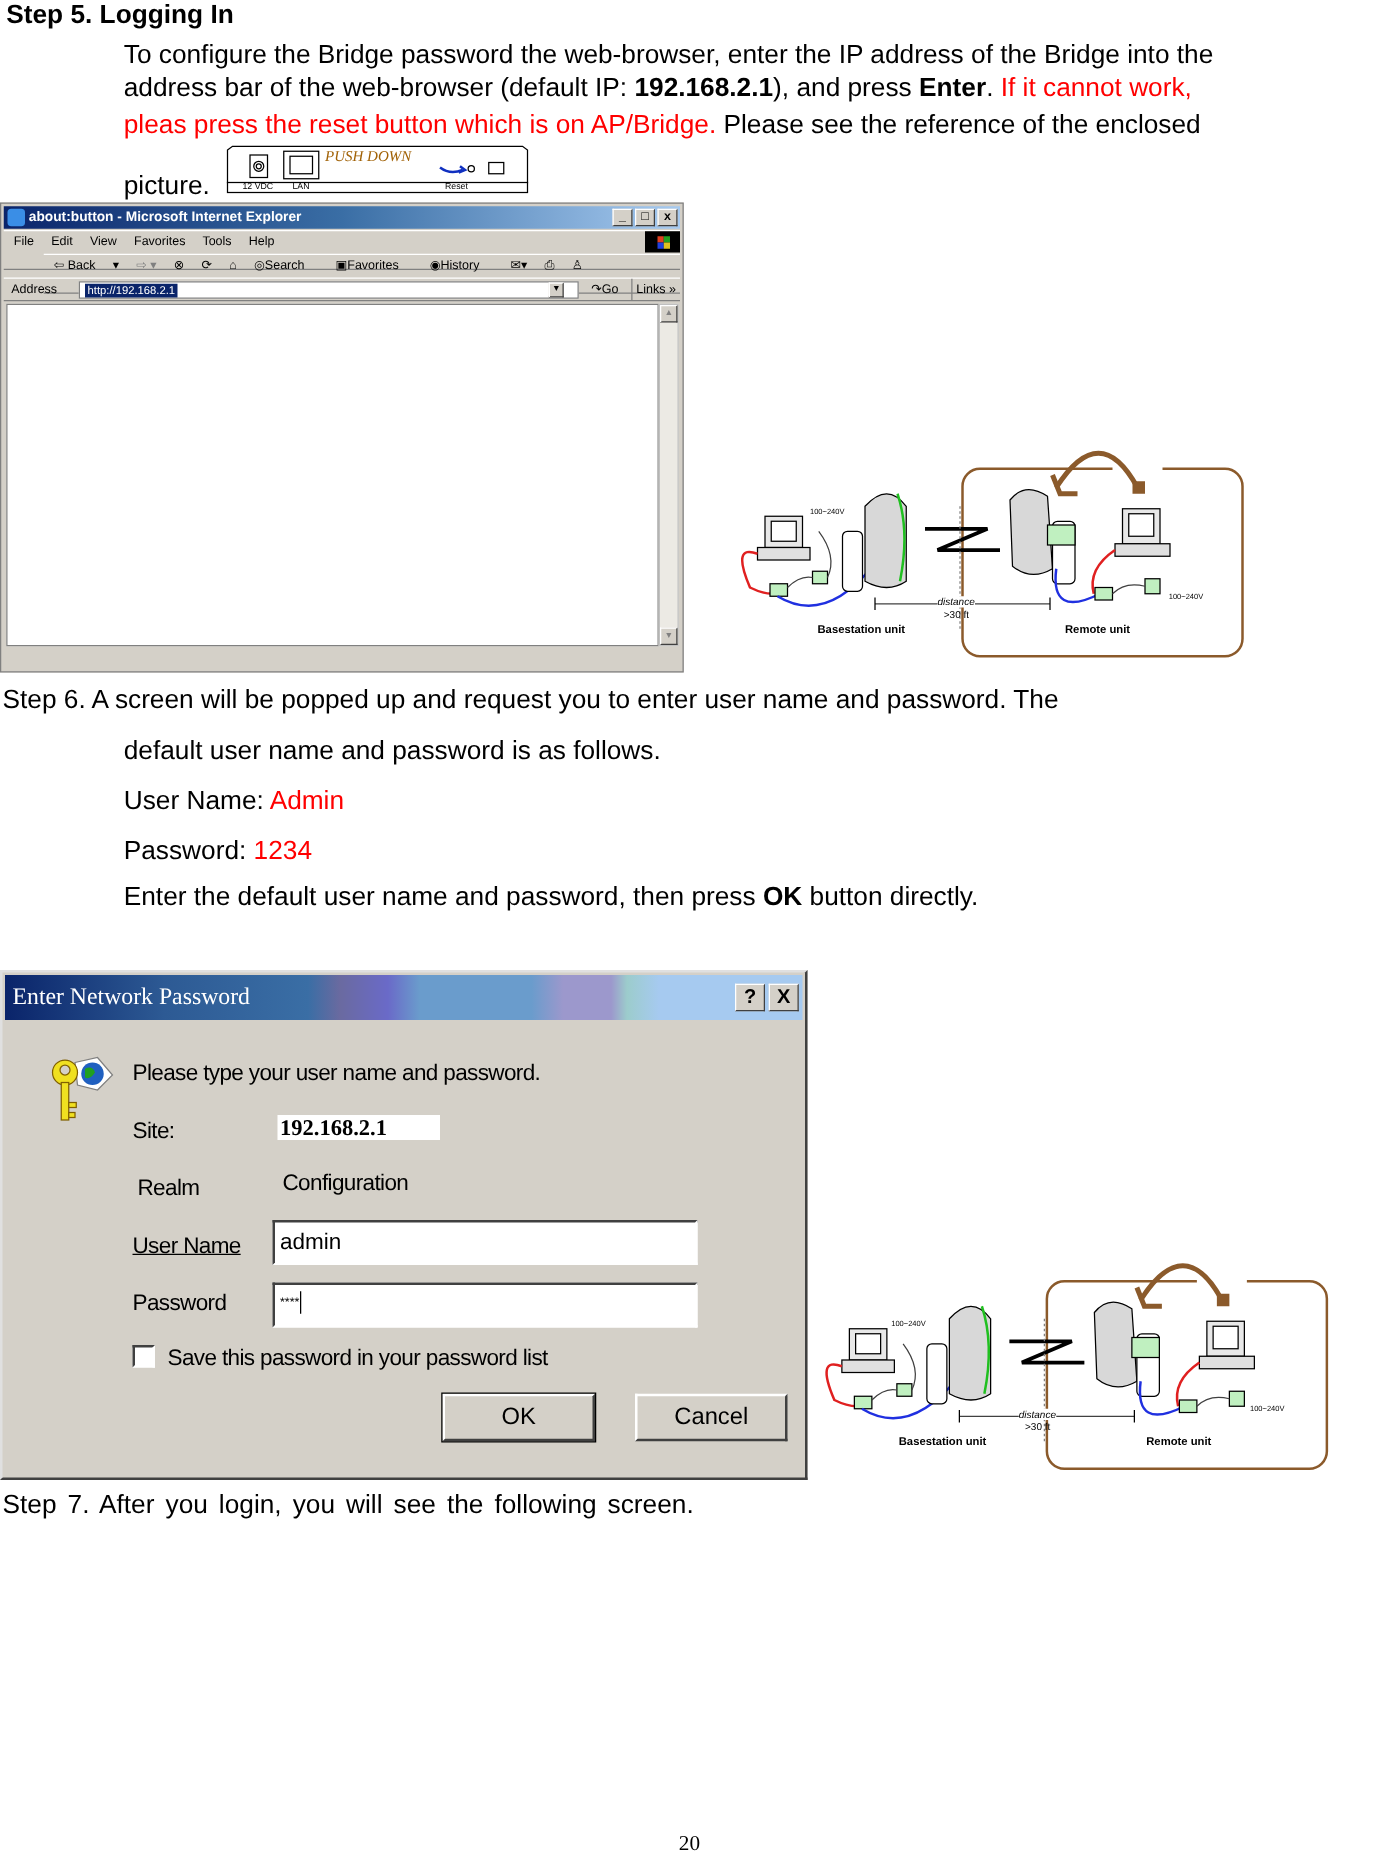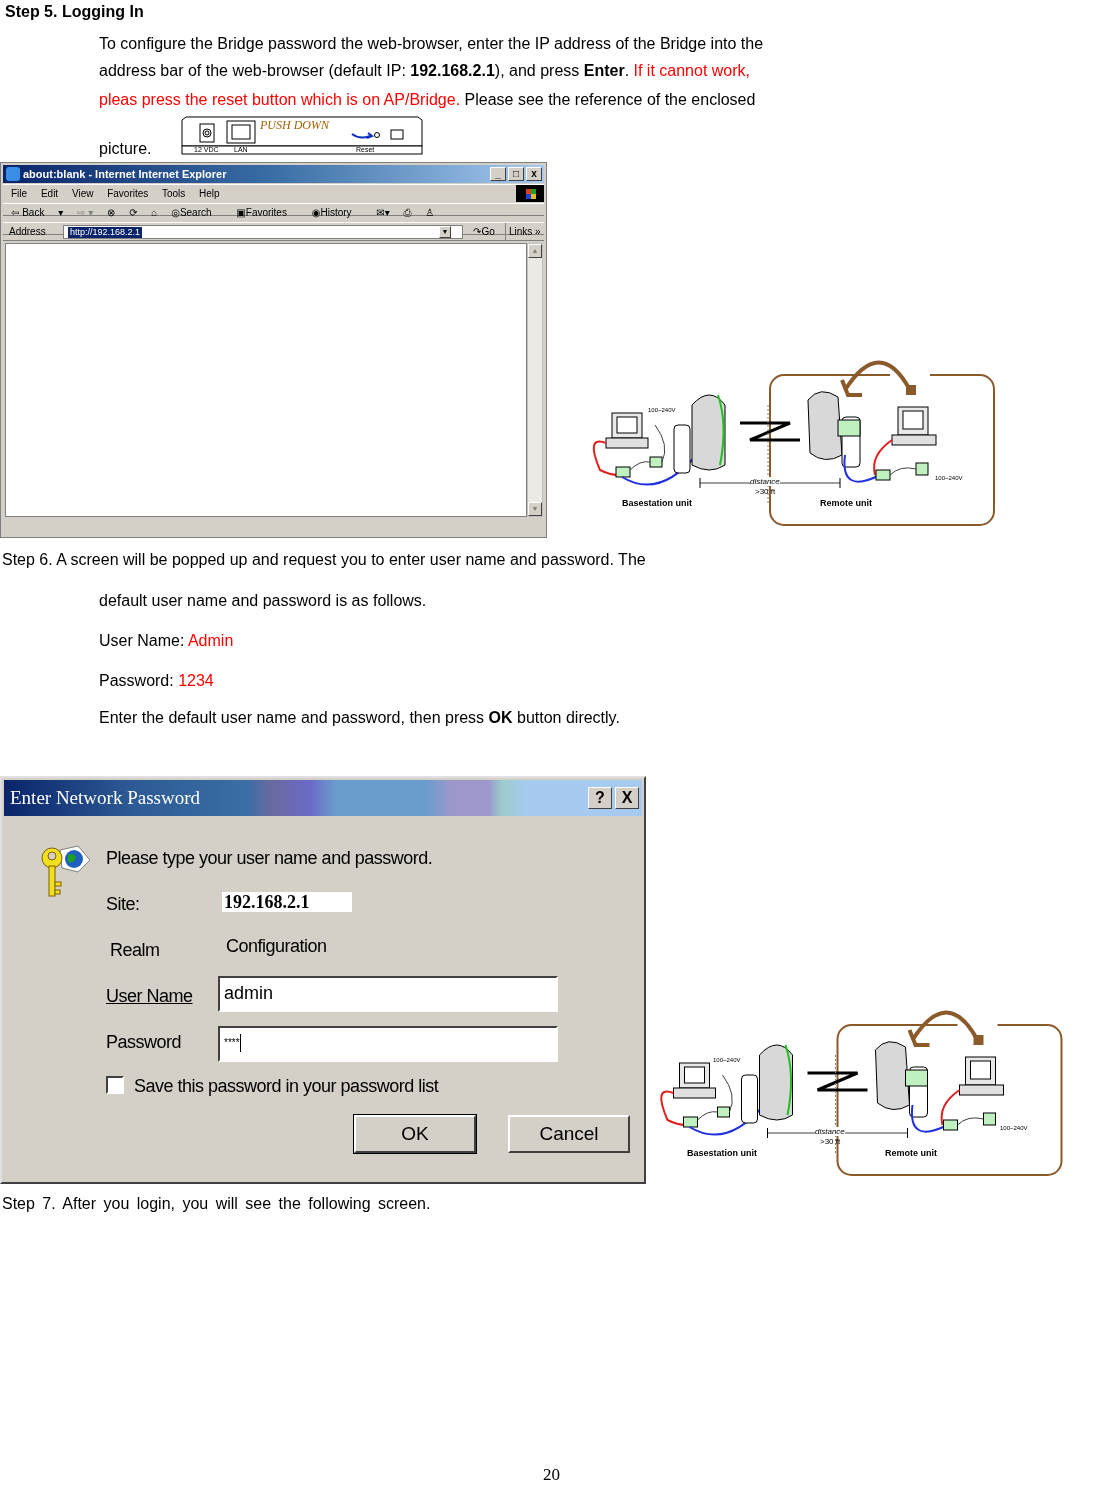--- a/index.html
+++ b/index.html
@@ -1,19 +1,19 @@
 <!DOCTYPE html>
 <html><head>
 <meta charset="utf-8">
 <style>
   * { box-sizing: border-box; margin: 0; padding: 0; }
   html, body { width: 1105px; height: 1490px; background: #ffffff; overflow: hidden; }
   body { position: relative; font-family: "Liberation Sans", sans-serif; color: #000; }
   .abs { position: absolute; }
-  .txt { font-size: 16px; line-height: 24px; white-space: nowrap; }
+  .txt { font-size: 21px; line-height: 24px; white-space: nowrap; }
   .red { color: #ff0000; }
   .b { font-weight: bold; }
 
   
   .ie { left: 0; top: 162px; width: 547px; height: 376px; background: #d4d0c8; border: 1px solid #808080; }
   .ie-title { position: absolute; left: 2px; top: 2px; right: 2px; height: 18px;
     background: linear-gradient(90deg, #0a246a 0%, #3a6ea5 50%, #a6caf0 100%);
     color: #fff; font: bold 11px "Liberation Sans", sans-serif; line-height: 18px; padding-left: 20px; }
   .ie-title .ico { position: absolute; left: 3px; top: 2px; width: 14px; height: 14px; background: #3a8ee6; border-radius: 3px; }
   .wbtn { position: absolute; top: 2px; width: 16px; height: 14px; background: #d4d0c8;
@@ -28,21 +28,21 @@
   .addr-sel { position: absolute; left: 4px; top: 1px; background: #0a246a; color: #fff; font-size: 9px; line-height: 11px; padding: 0 2px; }
   .ie-dd { position: absolute; right: 0; top: 0; width: 12px; height: 12px; background: #d4d0c8; border: 1px solid; border-color: #fff #404040 #404040 #fff; font-size: 7px; text-align: center; line-height: 10px; }
   .ie-content { position: absolute; left: 4px; top: 80px; width: 522px; height: 274px; background: #fff; border: 1px solid #808080; }
   .ie-vscroll { position: absolute; left: 526px; top: 80px; width: 16px; height: 274px; background: #eceae4; border: 1px solid #c0c0c0; }
   .sbtn { position: absolute; left: 0; width: 14px; height: 14px; background: #d4d0c8; border: 1px solid; border-color: #fff #404040 #404040 #fff; font-size: 7px; text-align: center; line-height: 12px; color: #808080; }
   .ie-status { position: absolute; left: 2px; right: 2px; bottom: 2px; height: 18px; font: 10px "Liberation Sans", sans-serif; line-height: 18px; }
   .st-cell { position: absolute; top: 1px; height: 16px; border: 1px solid; border-color: #808080 #fff #fff #808080; }
 
   
   .diagram { position: absolute; }
-  .dlabel { position: absolute; font: bold 9px "Liberation Sans", sans-serif; white-space: nowrap; color: #000; }
+  .dlabel { position: absolute; font: bold 9px "Liberation Sans", sans-serif; white-space: nowrap; color: #000; margin-left: 32px; }
   .dsmall { position: absolute; font: 6px "Liberation Sans", sans-serif; white-space: nowrap; color: #000; }
 
   
   .dlg { left: 0; top: 776px; width: 646px; height: 408px; background: #d4d0c8; border: 2px solid; border-color: #e0e0e0 #404040 #404040 #e0e0e0; }
   .dlg-title { position: absolute; left: 2px; top: 2px; right: 2px; height: 36px;
     background: linear-gradient(90deg, #0a246a 0%, #2d5a94 20%, #3a6ea5 38%, #6a6aa0 42%, #6a6ac8 48%, #6a9ccc 52%, #6a9ccc 66%, #9c98cc 70%, #9c98cc 76%, #9ccccc 78%, #a6caf0 82%, #a6caf0 100%);
     color: #fff; font: 19px "Liberation Serif", serif; line-height: 36px; padding-left: 6px; }
   .dbtn { position: absolute; top: 7px; width: 24px; height: 22px; background: #d4d0c8; border: 1px solid; border-color: #fff #404040 #404040 #fff;
     color: #000; font: bold 16px "Liberation Sans", sans-serif; line-height: 20px; text-align: center; }
   .dtext { position: absolute; font-family: "Liberation Sans", sans-serif; font-size: 18px; color: #000; white-space: nowrap; letter-spacing: -0.5px; }
@@ -82,40 +82,40 @@
   </svg>
   <span class="abs" style="left:80px;top:2px;color:#a16207;font:italic 12px 'Liberation Serif',serif;white-space:nowrap;">PUSH DOWN</span>
   <span class="abs" style="left:14px;top:30px;font:7px 'Liberation Sans',sans-serif;">12 VDC</span>
   <span class="abs" style="left:54px;top:30px;font:7px 'Liberation Sans',sans-serif;">LAN</span>
   <span class="abs" style="left:176px;top:30px;font:7px 'Liberation Sans',sans-serif;">Reset</span>
 </div>
 
 <div class="abs ie">
   <div class="ie-title">
     <span class="ico"></span>
-    <span>about:blank - Internet Internet Explorer</span>
+    <span>about:button - Microsoft Internet Explorer</span>
     <span class="wbtn" style="right:38px;">_</span>
     <span class="wbtn" style="right:20px;">□</span>
     <span class="wbtn" style="right:2px;">x</span>
   </div>
   <div class="ie-bar" style="top:21px;">
     <span>File</span>
     <span>Edit</span>
     <span>View</span>
     <span>Favorites</span>
     <span>Tools</span>
     <span>Help</span>
     <div class="winlogo">
       <i style="left:10px;top:4px;background:#e04020;"></i>
         <i style="left:15px;top:4px;background:#20a020;"></i>
       <i style="left:10px;top:9px;background:#2040e0;"></i>
         <i style="left:15px;top:9px;background:#e0c020;"></i>
     </div>
   </div>
-  <div class="ie-bar" style="top:40px;">
+  <div class="ie-bar" style="top:40px;margin-left:32px;">
     <span>⇦ <span>Back</span> ▾</span>
     <span style="color:#808080;">⇨ ▾</span>
     <span>⊗</span>
     <span>⟳</span>
     <span>⌂</span>
     <span>◎<span>Search</span></span>
     <span>▣<span>Favorites</span></span>
     <span>◉<span>History</span></span>
     <span>✉▾</span>
     <span>⎙</span>

